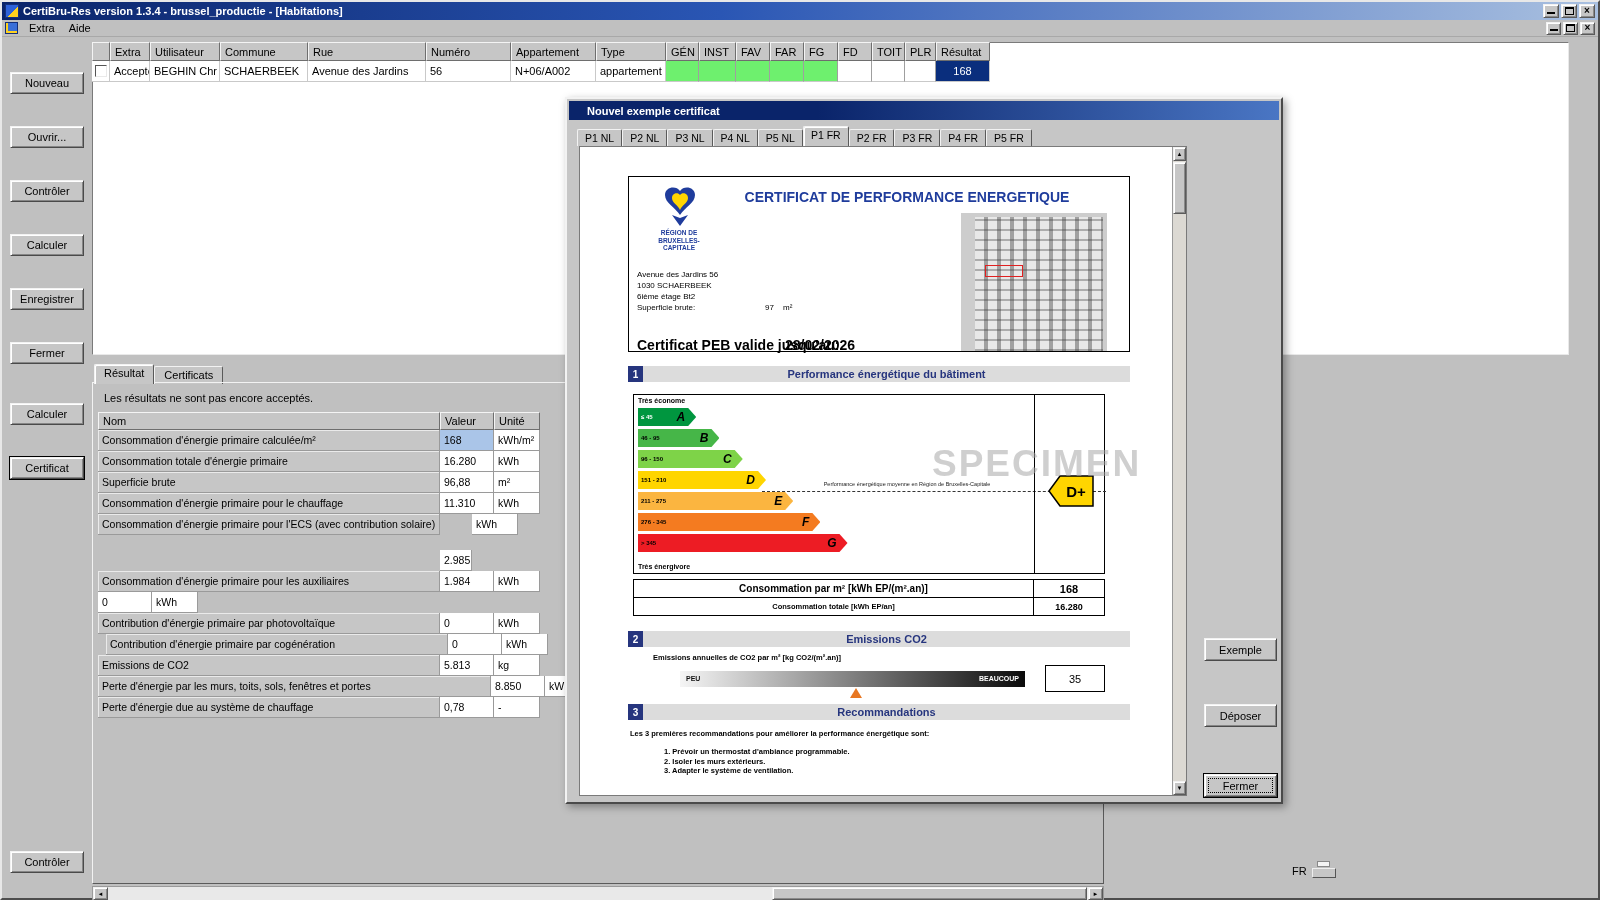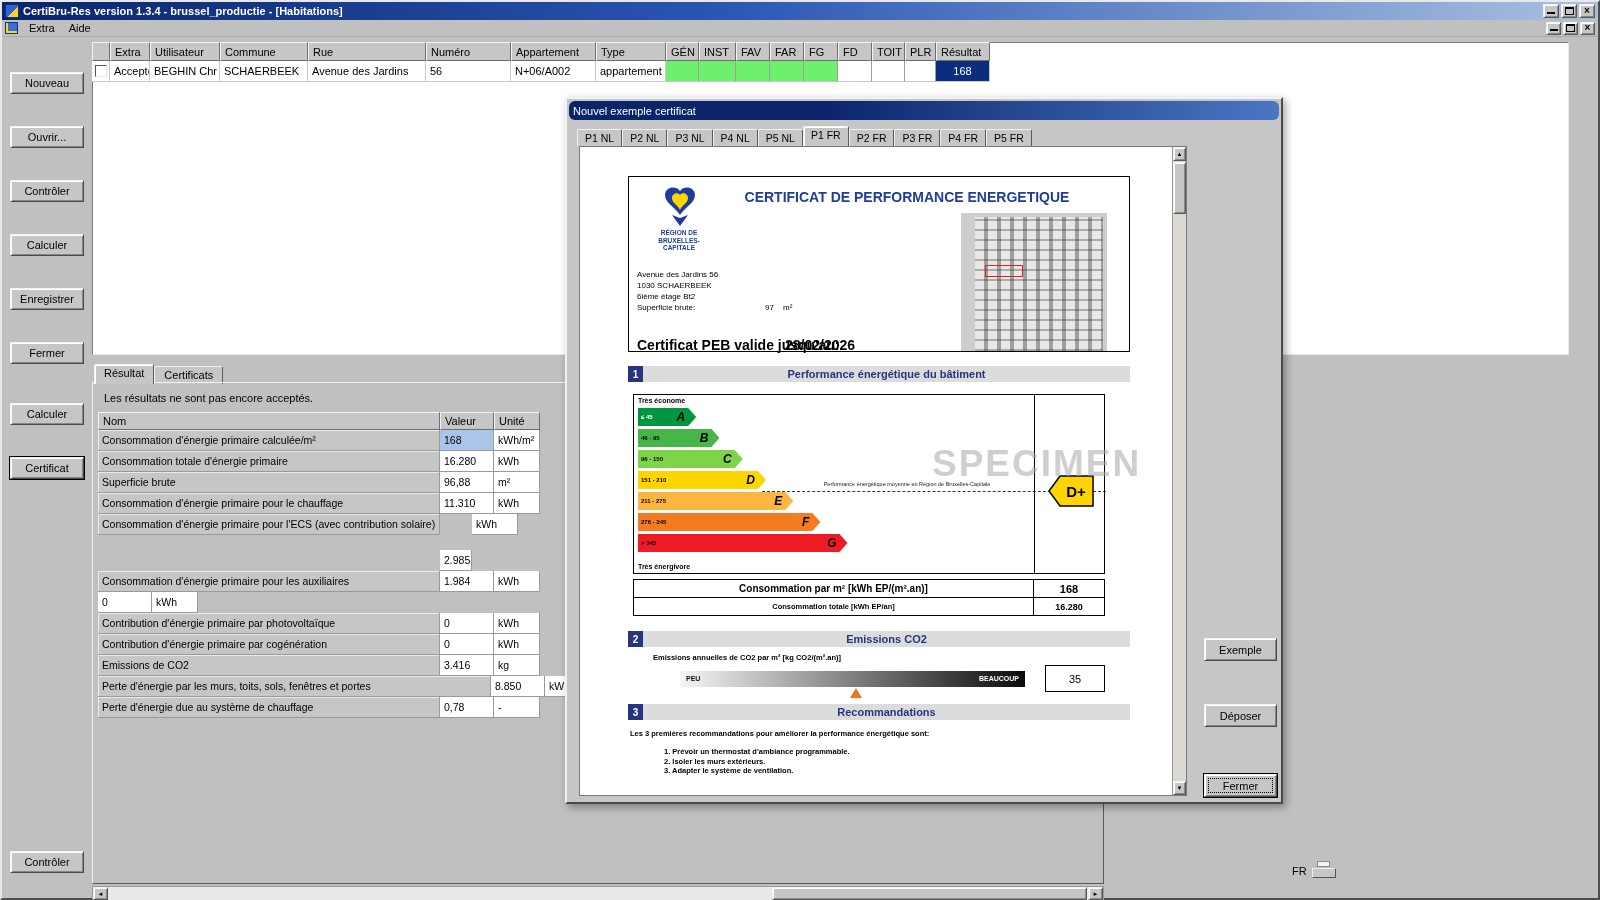--- a/index.html
+++ b/index.html
@@ -62,21 +62,21 @@
   .printer .p-body{position:absolute;left:0;bottom:0;width:24px;height:10px;background:#c6c6c6;border:1px solid;border-color:#eee #555 #555 #eee;}
 
   .hsb{position:absolute;left:90px;top:884px;width:1012px;height:15px;background:#e9e9e9;border:1px solid #9a9a9a;}
   .sb-btn{position:absolute;top:0;width:15px;height:13px;font-size:6px;display:flex;align-items:center;justify-content:center;}
   .hsb .left{left:0;}
   .hsb .right{right:0;}
   .hsb .sb-thumb{position:absolute;top:0;right:16px;width:315px;height:13px;}
 
   
   .modal{position:absolute;left:563px;top:95px;width:718px;height:707px;background:#c6c6c6;border:2px solid;border-color:#f2f2f2 #4a4a4a #4a4a4a #f2f2f2;box-shadow:3px 3px 8px rgba(0,0,0,.35);z-index:10;}
-  .modal-title{position:absolute;left:2px;top:2px;right:2px;height:19px;background:linear-gradient(90deg,#0a246a 0%,#0a246a 35%,#4a76c4 100%);color:#fff;font-weight:normal;font-size:11px;display:flex;align-items:center;padding-left:4px;border-radius:6px;}
+  .modal-title{position:absolute;left:2px;top:2px;right:2px;height:19px;background:linear-gradient(90deg,#0a246a 0%,#0a246a 35%,#4a76c4 100%);color:#fff;font-weight:bold;font-size:11px;display:flex;align-items:center;padding-left:18px;}
   .modal-tabs{position:absolute;left:10px;top:27px;display:flex;align-items:flex-end;z-index:2;}
   .mtab{height:17px;padding:2px 7px;font-size:10.5px;background:#c6c6c6;border:1px solid;border-color:#f2f2f2 #5a5a5a #5a5a5a #f2f2f2;border-bottom:none;border-radius:2px 2px 0 0;}
   .mtab.active{height:20px;z-index:3;box-shadow:inset 1px 1px 0 #fff;}
   .preview{position:absolute;left:12px;top:47px;width:608px;height:650px;background:#fff;border:1px solid #7a7a7a;overflow:hidden;z-index:1;}
   .modal-side-btn{position:absolute;left:637px;width:73px;height:23px;}
 
   
   .vsb{position:absolute;right:0;top:0;width:14px;height:100%;background:#dcd9d3;border-left:1px solid #999;}
   .vsb .sb-btn{left:0;width:13px;height:14px;}
   .vsb .up{top:0;}
@@ -274,27 +274,27 @@
       <div class="rtr">
         <div class="rtd val" style="width: 54px;">0</div>
         <div class="rtd unit" style="width: 46px;">kWh</div>
       </div>
       <div class="rtr">
         <div class="rtd name" style="width: 342px;">Contribution d'énergie primaire par photovoltaïque</div>
         <div class="rtd val" style="width: 54px;">0</div>
         <div class="rtd unit" style="width: 46px;">kWh</div>
       </div>
       <div class="rtr">
-        <div class="rtd name" style="width: 342px;">Contribution d'énergie primaire par cogénération</div>
+        <div class="rtd name" style="width: 342px; margin-left: 8px;">Contribution d'énergie primaire par cogénération</div>
         <div class="rtd val" style="width: 54px;">0</div>
         <div class="rtd unit" style="width: 46px;">kWh</div>
       </div>
       <div class="rtr">
         <div class="rtd name" style="width: 342px;">Emissions de CO2</div>
-        <div class="rtd val" style="width: 54px;">3.416</div>
+        <div class="rtd val" style="width: 54px;">5.813</div>
         <div class="rtd unit" style="width: 46px;">kg</div>
       </div>
       <div class="rtr">
         <div class="rtd name" style="width: 393px;">Perte d'énergie par les murs, toits, sols, fenêtres et portes</div>
         <div class="rtd val" style="width: 54px;">8.850</div>
         <div class="rtd unit" style="width: 46px;">kWh</div>
       </div>
       <div class="rtr">
         <div class="rtd name" style="width: 342px;">Perte d'énergie due au système de chauffage</div>
         <div class="rtd val" style="width: 54px;">0,78</div>

